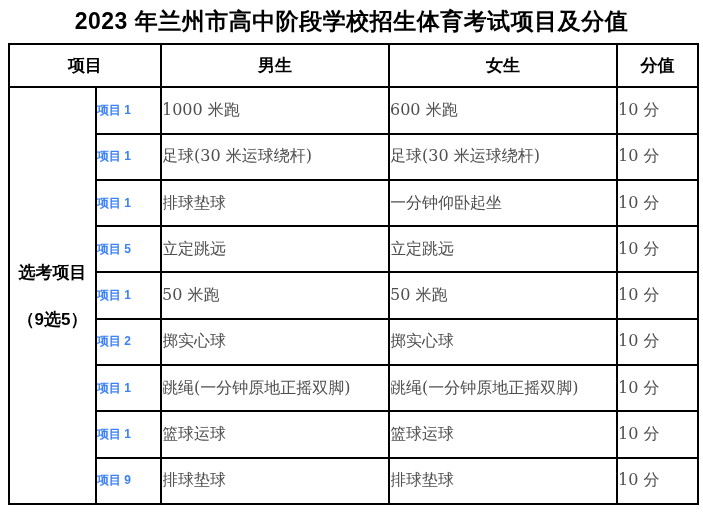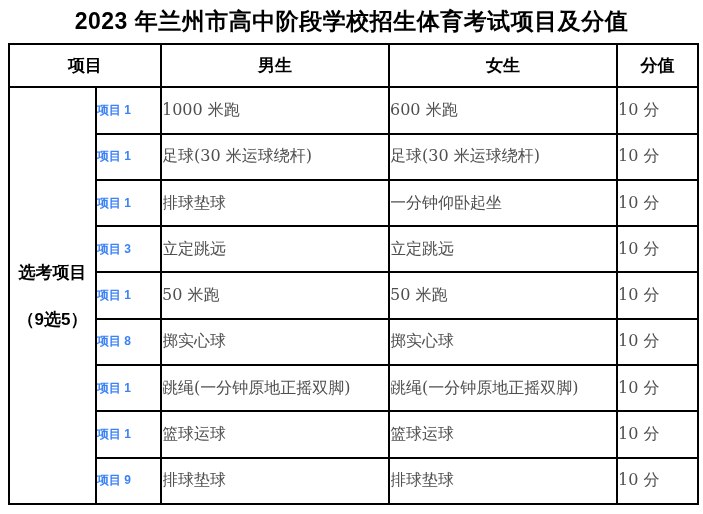--- a/index.html
+++ b/index.html
@@ -129,35 +129,35 @@
     </tr>
 
     <tr class="body-row">
       <td class="label-cell">项目 1</td>
       <td class="content-cell">排球垫球</td>
       <td class="content-cell">一分钟仰卧起坐</td>
       <td class="score-cell">10 分</td>
     </tr>
 
     <tr class="body-row">
-      <td class="label-cell">项目 3</td>
+      <td class="label-cell">项目 5</td>
       <td class="content-cell">立定跳远</td>
       <td class="content-cell">立定跳远</td>
       <td class="score-cell">10 分</td>
     </tr>
 
     <tr class="body-row">
       <td class="label-cell">项目 1</td>
       <td class="content-cell">50 米跑</td>
       <td class="content-cell">50 米跑</td>
       <td class="score-cell">10 分</td>
     </tr>
 
     <tr class="body-row">
-      <td class="label-cell">项目 8</td>
+      <td class="label-cell">项目 2</td>
       <td class="content-cell">掷实心球</td>
       <td class="content-cell">掷实心球</td>
       <td class="score-cell">10 分</td>
     </tr>
 
     <tr class="body-row">
       <td class="label-cell">项目 1</td>
       <td class="content-cell">跳绳(一分钟原地正摇双脚)</td>
       <td class="content-cell">跳绳(一分钟原地正摇双脚)</td>
       <td class="score-cell">10 分</td>

